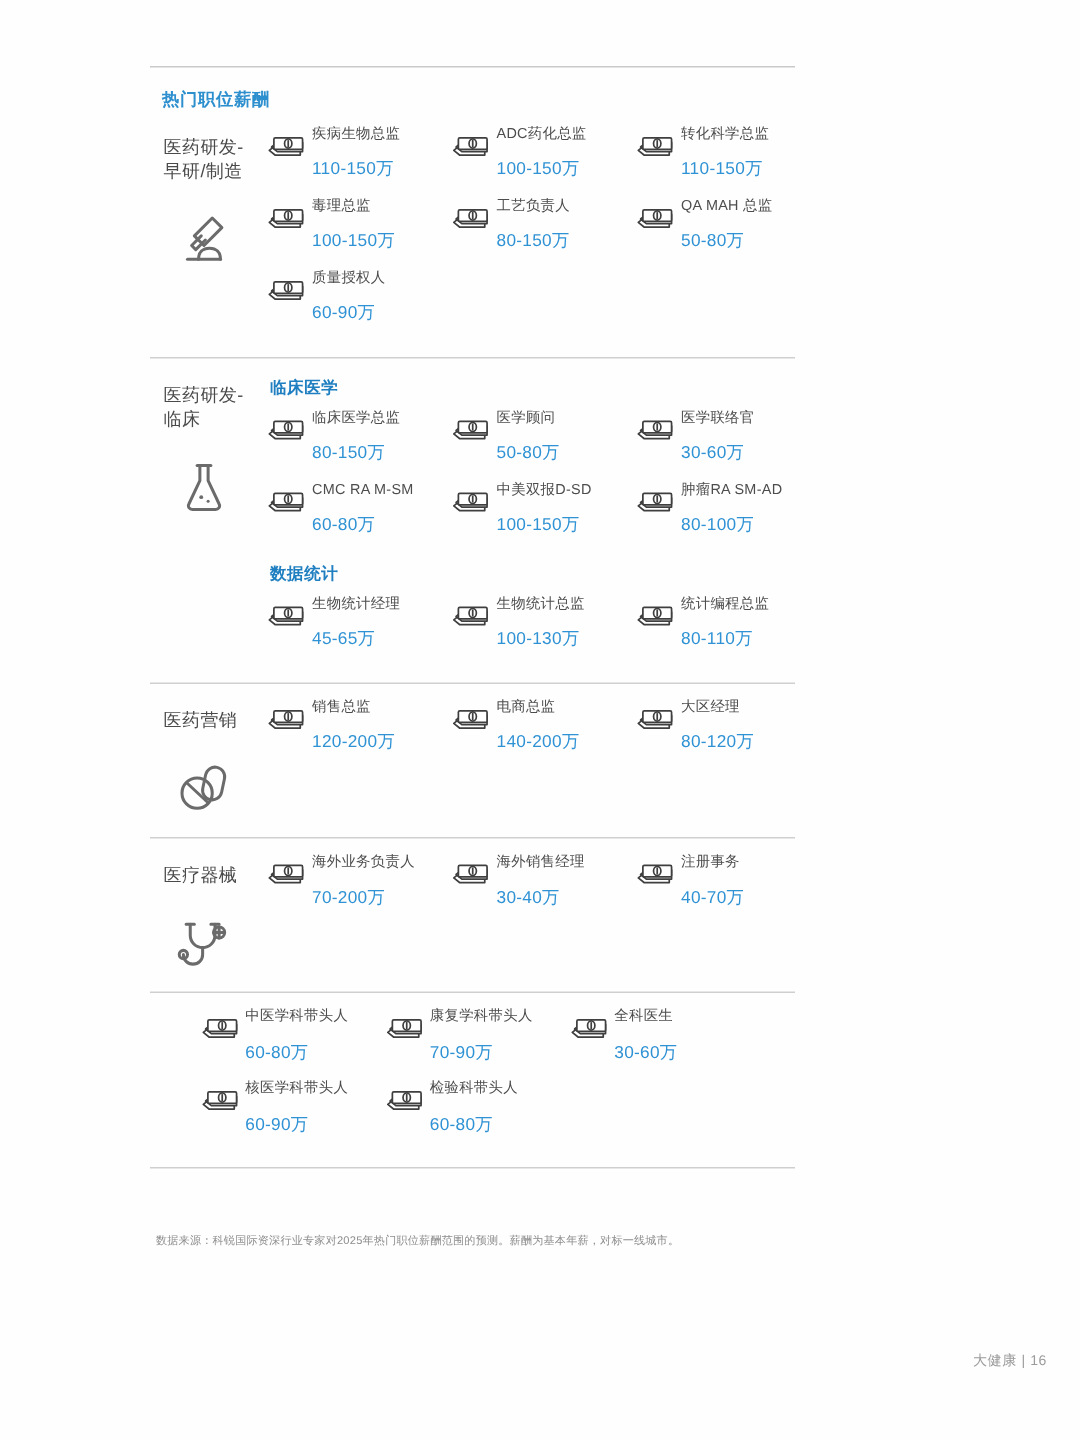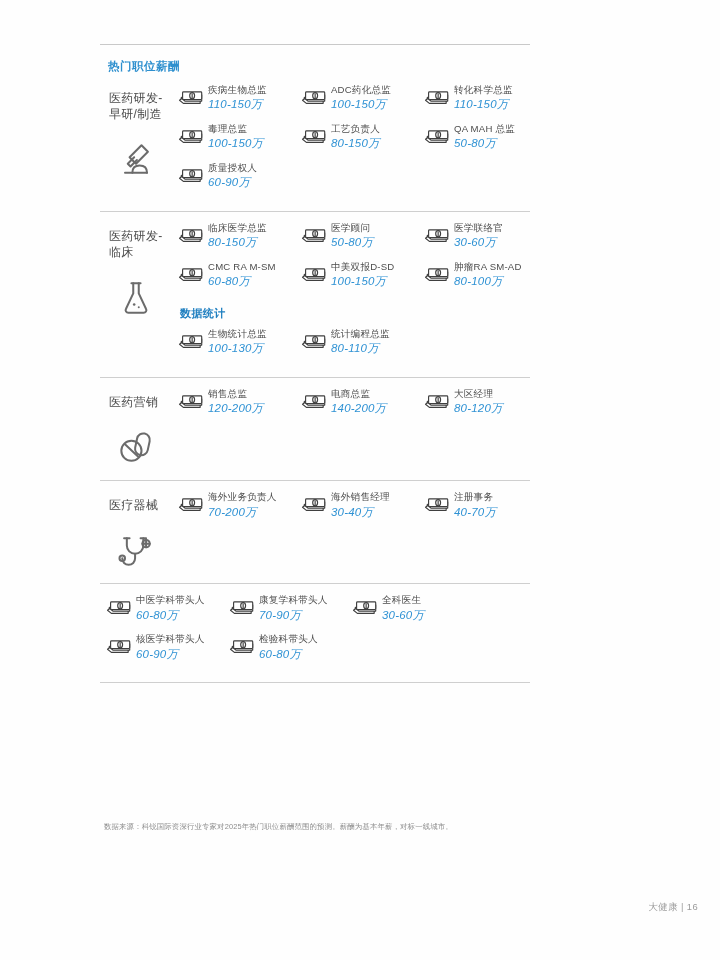--- a/index.html
+++ b/index.html
@@ -46,43 +46,42 @@
 
   .sub-title {
     color: #1f7fc0;
     font-size: 11px;
     font-weight: bold;
     letter-spacing: .4px;
     margin: 2px 0 7px 2px;
   }
   .sub-title.spaced { margin-top: 16px; }
 
-  .row { display: flex; margin-bottom: 10px; }
+  .row { display: flex; margin-bottom: 10px; justify-content: center; }
   .cell { width: 123px; flex: 0 0 123px; display: flex; align-items: flex-start; }
   .cell.empty { visibility: hidden; }
 
   .money-icon { width: 26px; flex: 0 0 26px; margin-top: 4px; color: #3f3f3f; }
   .money-icon svg { width: 26px; height: 20px; display: block; }
 
   .job-text { padding-left: 4px; }
   .job-name {
     font-size: 9.6px;
     color: #4d4d4d;
     line-height: 1.3;
     letter-spacing: .2px;
     white-space: nowrap;
   }
   .job-pay {
     font-size: 11.5px;
     color: #2f92d4;
     line-height: 1.35;
     letter-spacing: .2px;
-    margin-top: 1px;
+    margin-top: 10px;
     white-space: nowrap;
-    font-style: italic;
   }
 
   .source {
     position: absolute;
     left: 104px; top: 822px;
     width: 470px;
     font-size: 7.4px;
     color: #8d8d8d;
     letter-spacing: .15px;
     line-height: 1.4;
@@ -240,20 +239,21 @@
             <div class="cat-icon">
               <svg viewBox="0 0 48 48" fill="none" stroke="currentColor" stroke-width="2.2" stroke-linecap="round" stroke-linejoin="round">
                 <path d="M19 8h10"></path>
                 <path d="M21 8v11L13 36c-1 2 .4 4 2.6 4h16.8c2.2 0 3.6-2 2.6-4L27 19V8"></path>
                 <circle cx="22" cy="31" r="1.4" fill="currentColor" stroke="none"></circle>
                 <circle cx="27" cy="34" r="1.1" fill="currentColor" stroke="none"></circle>
               </svg>
             </div>
           </div>
           <div class="jobs">
+            <div class="sub-title">临床医学</div>
             <div class="row">
               <div class="cell">
                 <div class="money-icon">
                   <svg viewBox="0 0 34 26" fill="none" stroke="currentColor" stroke-width="1.5" stroke-linejoin="round">
                     <path d="M2 16l5-4 22 0 0 8-22 0z" fill="#fff"></path>
                     <path d="M4 13l5-4 22 0 0 8-22 0z" fill="#fff"></path>
                     <rect x="6" y="5" width="25" height="10" rx="1.2" fill="#fff"></rect>
                     <ellipse cx="18.5" cy="10" rx="3.2" ry="4"></ellipse>
                     <path d="M18.5 7v6"></path>
                   </svg>
@@ -336,20 +336,35 @@
                   </svg>
                 </div>
                 <div class="job-text">
                   <div class="job-name">肿瘤RA SM-AD</div>
                   <div class="job-pay">80-100万</div>
                 </div>
               </div>
             </div>
             <div class="sub-title spaced">数据统计</div>
             <div class="row">
+              <div class="cell">
+                <div class="money-icon">
+                  <svg viewBox="0 0 34 26" fill="none" stroke="currentColor" stroke-width="1.5" stroke-linejoin="round">
+                    <path d="M2 16l5-4 22 0 0 8-22 0z" fill="#fff"></path>
+                    <path d="M4 13l5-4 22 0 0 8-22 0z" fill="#fff"></path>
+                    <rect x="6" y="5" width="25" height="10" rx="1.2" fill="#fff"></rect>
+                    <ellipse cx="18.5" cy="10" rx="3.2" ry="4"></ellipse>
+                    <path d="M18.5 7v6"></path>
+                  </svg>
+                </div>
+                <div class="job-text">
+                  <div class="job-name">生物统计经理</div>
+                  <div class="job-pay">45-65万</div>
+                </div>
+              </div>
               <div class="cell">
                 <div class="money-icon">
                   <svg viewBox="0 0 34 26" fill="none" stroke="currentColor" stroke-width="1.5" stroke-linejoin="round">
                     <path d="M2 16l5-4 22 0 0 8-22 0z" fill="#fff"></path>
                     <path d="M4 13l5-4 22 0 0 8-22 0z" fill="#fff"></path>
                     <rect x="6" y="5" width="25" height="10" rx="1.2" fill="#fff"></rect>
                     <ellipse cx="18.5" cy="10" rx="3.2" ry="4"></ellipse>
                     <path d="M18.5 7v6"></path>
                   </svg>
                 </div>

